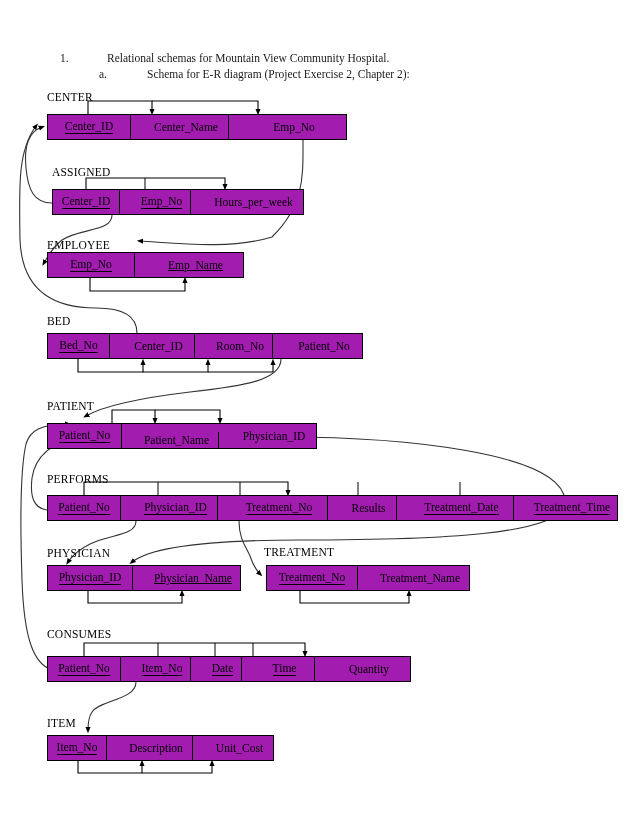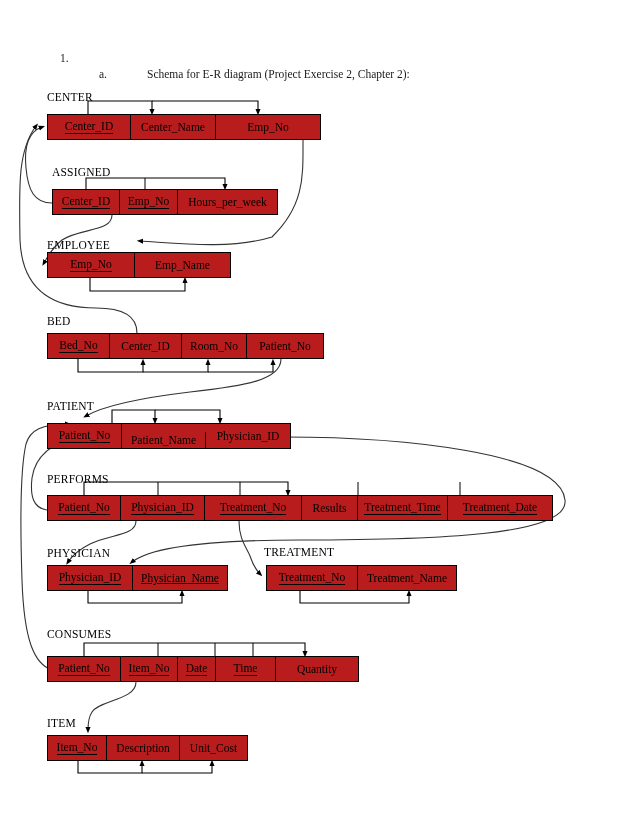--- a/index.html
+++ b/index.html
@@ -37,23 +37,24 @@
     font-size: 11.5px;
     line-height: 13px;
     letter-spacing: 0.2px;
     white-space: nowrap;
     color: #000;
   }
   .rel-table {
     position: absolute;
     display: flex;
     border: 1.3px solid #000;
-    background: #b91c1c;
+    background: #a21caf;
     box-sizing: border-box;
     height: 26px;
+    gap: 13px;
   }
   .attr {
     display: flex;
     align-items: center;
     justify-content: center;
     border-right: 1.3px solid #000;
     box-sizing: border-box;
     font-size: 11.5px;
     white-space: nowrap;
     padding: 0 4px;
@@ -80,20 +81,21 @@
   #wires .thin { stroke-width: 1; }
   #wires .curve { stroke: #333; stroke-width: 1.1; }
   #wires polygon.head { fill: #000; stroke: none; }
 </style>
 </head>
 <body>
 
 <div id="page">
 
   <div class="heading-line hd-num" style="left:60px; top:51px;">1.</div>
+  <div class="heading-line hd-txt" style="left:107px; top:51px;">Relational schemas for Mountain View Community Hospital.</div>
   <div class="heading-line hd-num" style="left:99px; top:67px;">a.</div>
   <div class="heading-line hd-txt" style="left:147px; top:67px;">Schema for E-R diagram (Project Exercise 2, Chapter 2):</div>
 
   <svg id="wires" viewBox="0 0 638 826">
     <defs>
       <marker id="ah" markerWidth="7" markerHeight="7" refX="3.2" refY="3" orient="auto" markerUnits="userSpaceOnUse">
         <polygon class="head" points="0,0.4 6.4,3 0,5.6"></polygon>
       </marker>
     </defs>
 
@@ -196,21 +198,21 @@
         </div>
         <div class="attr" style="width: 99px;">
           <span class="lbl">Hours_per_week</span>
         </div>
       </div>
       <div class="rel-title" style="left: 47px; top: 239px;">EMPLOYEE</div>
       <div class="rel-table" style="left: 47px; top: 252px;">
         <div class="attr pk" style="width: 87px;">
           <span class="lbl">Emp_No</span>
         </div>
-        <div class="attr" style="width: 95px;">
+        <div class="attr" style="width: 95px; text-decoration: underline;">
           <span class="lbl">Emp_Name</span>
         </div>
       </div>
       <div class="rel-title" style="left: 47px; top: 315px;">BED</div>
       <div class="rel-table" style="left: 47px; top: 333px;">
         <div class="attr pk" style="width: 62px;">
           <span class="lbl">Bed_No</span>
         </div>
         <div class="attr" style="width: 72px;">
           <span class="lbl">Center_ID</span>
@@ -241,25 +243,25 @@
         </div>
         <div class="attr pk" style="width: 84px;">
           <span class="lbl">Physician_ID</span>
         </div>
         <div class="attr pk" style="width: 97px;">
           <span class="lbl">Treatment_No</span>
         </div>
         <div class="attr" style="width: 56px;">
           <span class="lbl">Results</span>
         </div>
+        <div class="attr pk" style="width: 104px;">
+          <span class="lbl">Treatment_Date</span>
+        </div>
         <div class="attr pk" style="width: 90px;">
           <span class="lbl">Treatment_Time</span>
-        </div>
-        <div class="attr pk" style="width: 104px;">
-          <span class="lbl">Treatment_Date</span>
         </div>
       </div>
       <div class="rel-title" style="left: 47px; top: 547px;">PHYSICIAN</div>
       <div class="rel-table" style="left: 47px; top: 565px;">
         <div class="attr pk" style="width: 85px;">
           <span class="lbl">Physician_ID</span>
         </div>
         <div class="attr" style="width: 94px; text-decoration: underline;">
           <span class="lbl">Physician_Name</span>
         </div>

